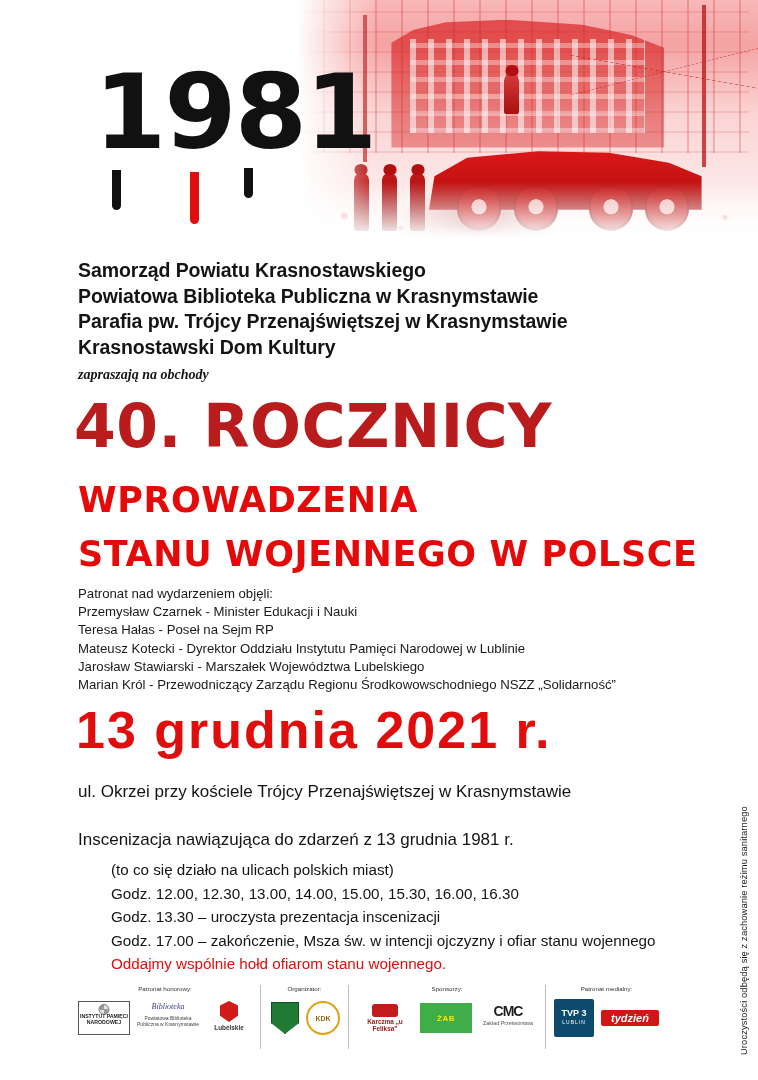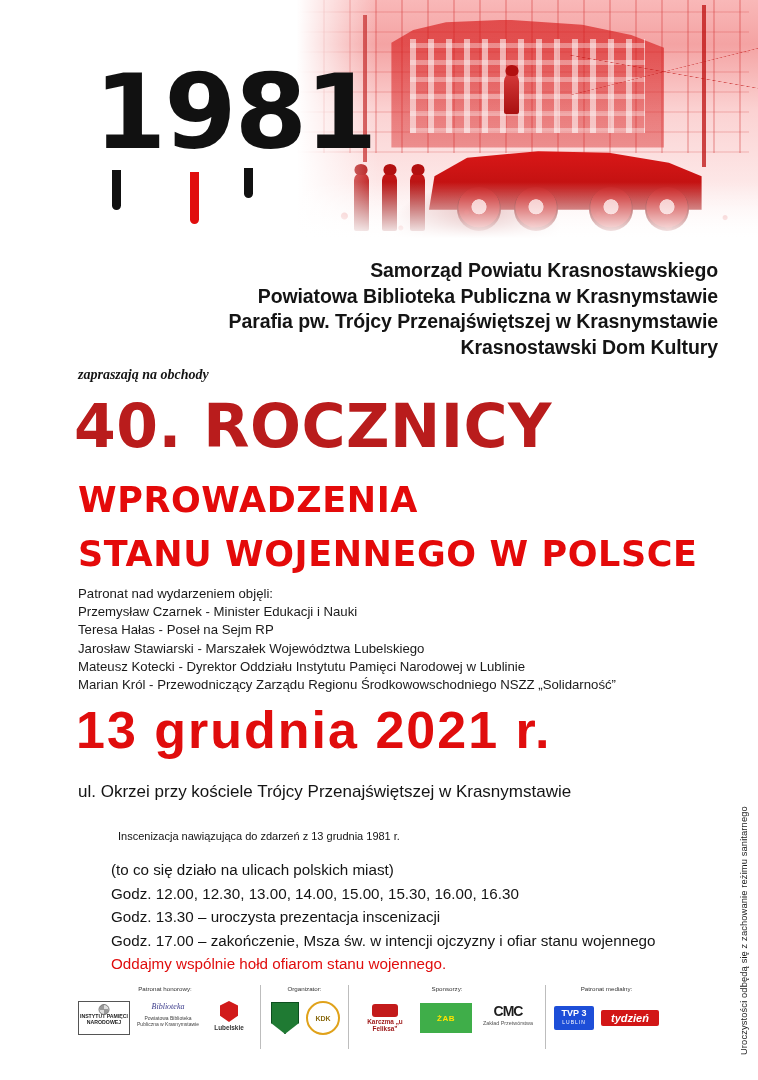--- a/index.html
+++ b/index.html
@@ -127,21 +127,20 @@
   }
 
   
   .organisers {
     position:absolute; left:78px; top:258px; width: 640px;
     font-weight: 700;
     font-size: 19.5px;
     line-height: 25.5px;
     color: #141414;
     letter-spacing: -0.1px;
-    text-align: right;
   }
   .invite {
     position:absolute; left:78px; top:367px;
     font-family: "Liberation Serif", serif;
     font-style: italic;
     font-weight: 700;
     font-size: 14px;
     color: #141414;
   }
 
@@ -194,23 +193,22 @@
   }
   .place {
     position:absolute; left:78px; top:782px;
     font-size: 17px;
     color: #141414;
   }
 
   
   .programme-lead {
     position:absolute; left:78px; top:830px;
-    font-size: 11px;
+    font-size: 17px;
     color: #141414;
-    margin-left: 40px;
   }
   .programme {
     position:absolute; left:78px; top:858px; width: 620px;
     font-size: 15.2px;
     line-height: 23.5px;
     color: #141414;
     margin-left: 33px;
   }
   .programme .accent {
     color: #e00d0d;
@@ -312,21 +310,21 @@
   }
   .cmc {
     width: 58px; height: 30px; text-align:center; font-size:5.4px; color:#555;
     padding-top:17px; position:relative;
   }
   .cmc:before {
     content:"CMC"; position:absolute; left:0; right:0; top:0;
     font-size:14px; font-weight:700; color:#1e1e1e; letter-spacing:-1px;
   }
   .tvp3 {
-    width: 40px; height: 24px; background:#1d4ed8; color:#fff;
+    width: 40px; height: 38px; background:#0c4a6e; color:#fff;
     font-size:9px; font-weight:700; display:flex; flex-direction:column;
     align-items:center; justify-content:center; line-height:9px; border-radius:2px;
   }
   .tvp3 small { font-size:5px; font-weight:400; letter-spacing:1px; }
   .tydzien {
     width: 58px; height: 16px; background:#d21616; color:#fff;
     font-size:11px; font-style:italic; font-weight:700;
     display:flex; align-items:center; justify-content:center; border-radius:2px;
   }
 </style>
@@ -377,22 +375,22 @@
   <div class="invite">zapraszają na obchody</div>
 
   <div class="headline-1">40. ROCZNICY</div>
   <div class="headline-2">WPROWADZENIA</div>
   <div class="headline-3">STANU WOJENNEGO W POLSCE</div>
 
   <div class="patronage">
     <div>Patronat nad wydarzeniem objęli:</div>
     <div>Przemysław Czarnek - Minister Edukacji i Nauki</div>
     <div>Teresa Hałas - Poseł na Sejm RP</div>
+    <div>Mateusz Kotecki - Dyrektor Oddziału  Instytutu Pamięci Narodowej w Lublinie</div>
     <div>Jarosław Stawiarski - Marszałek Województwa Lubelskiego</div>
-    <div>Mateusz Kotecki - Dyrektor Oddziału  Instytutu Pamięci Narodowej w Lublinie</div>
     <div>Marian Król - Przewodniczący Zarządu Regionu Środkowowschodniego NSZZ „Solidarność”</div>
   </div>
 
   <div class="date-big">13 grudnia 2021 r.</div>
   <div class="place">ul. Okrzei przy kościele Trójcy Przenajświętszej w Krasnymstawie</div>
 
   <div class="programme-lead">Inscenizacja nawiązująca do zdarzeń  z 13  grudnia 1981 r.</div>
   <div class="programme">
     <div>(to co się działo na ulicach polskich miast)</div>
     <div>Godz. 12.00, 12.30, 13.00, 14.00, 15.00, 15.30, 16.00, 16.30</div>

